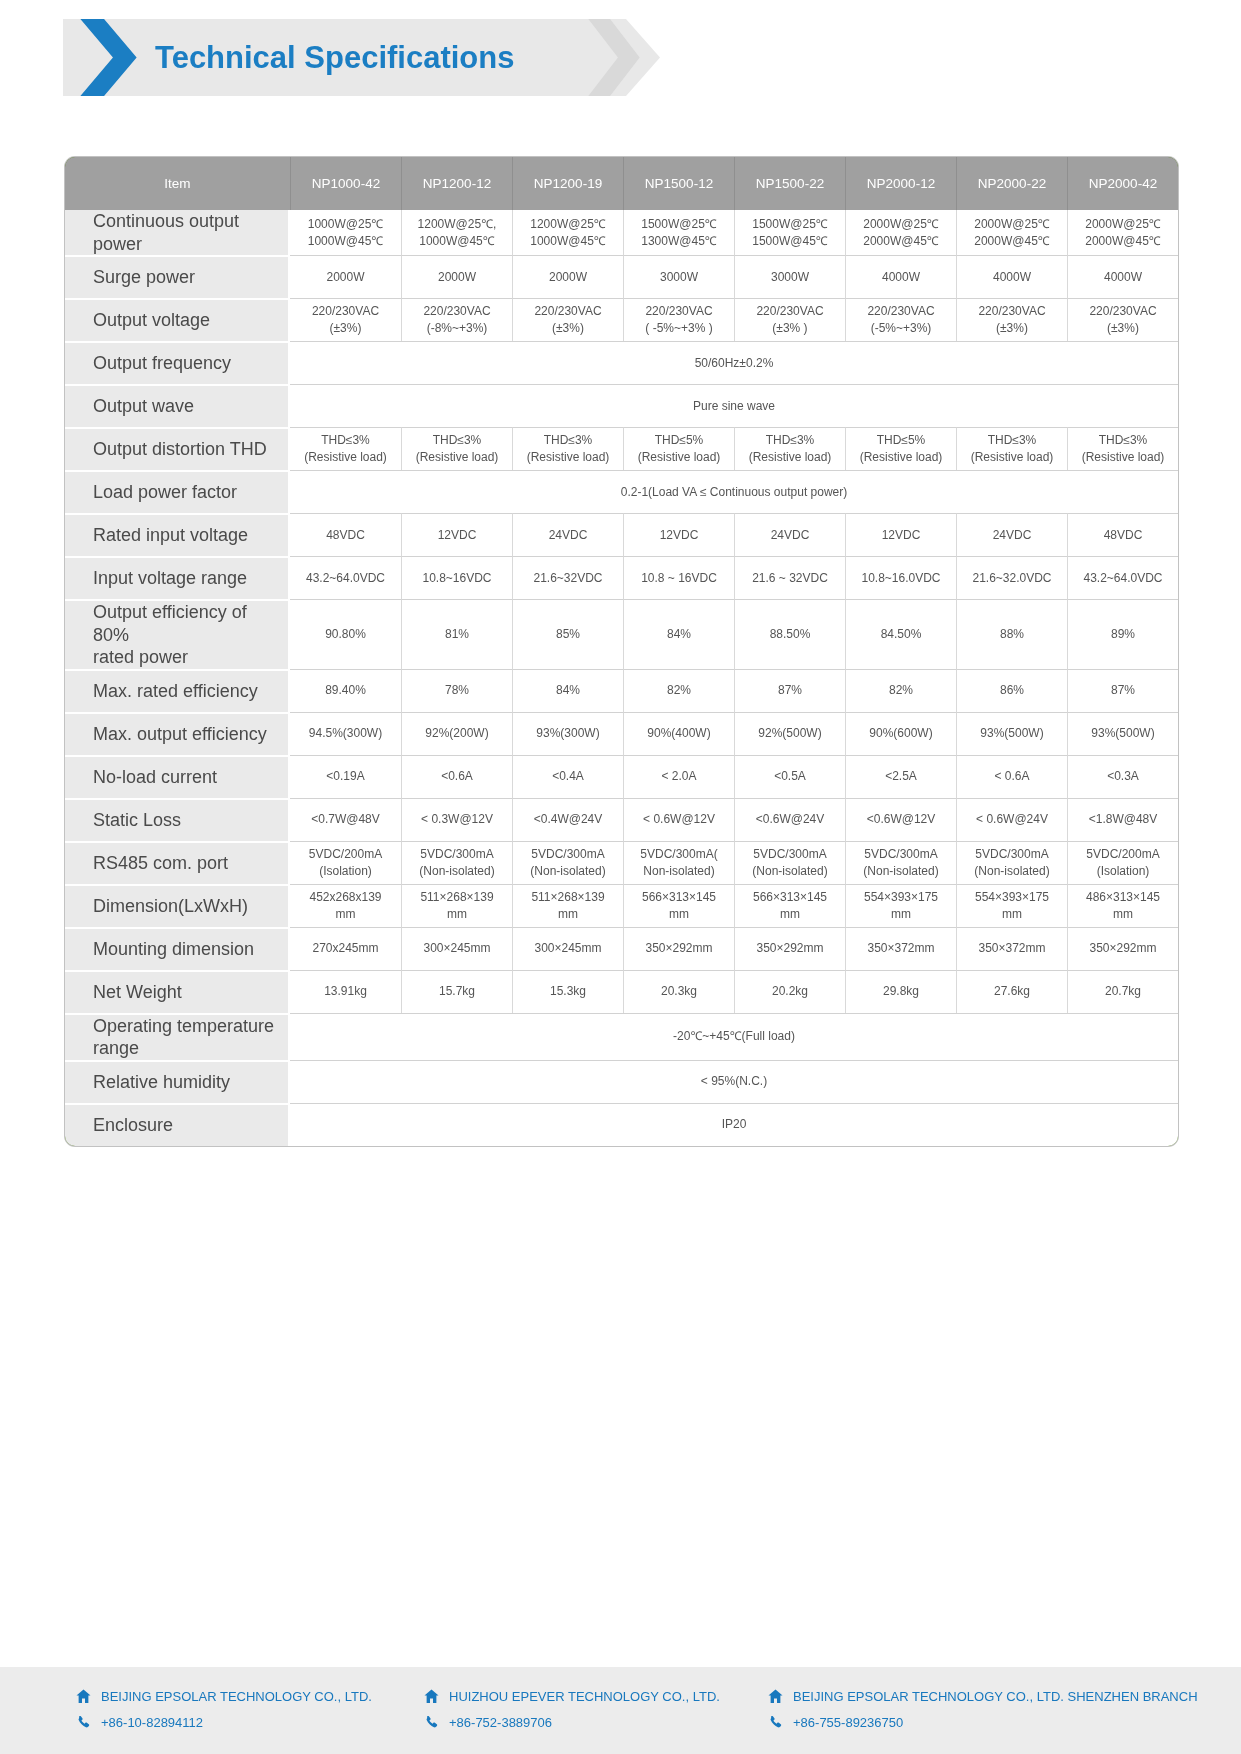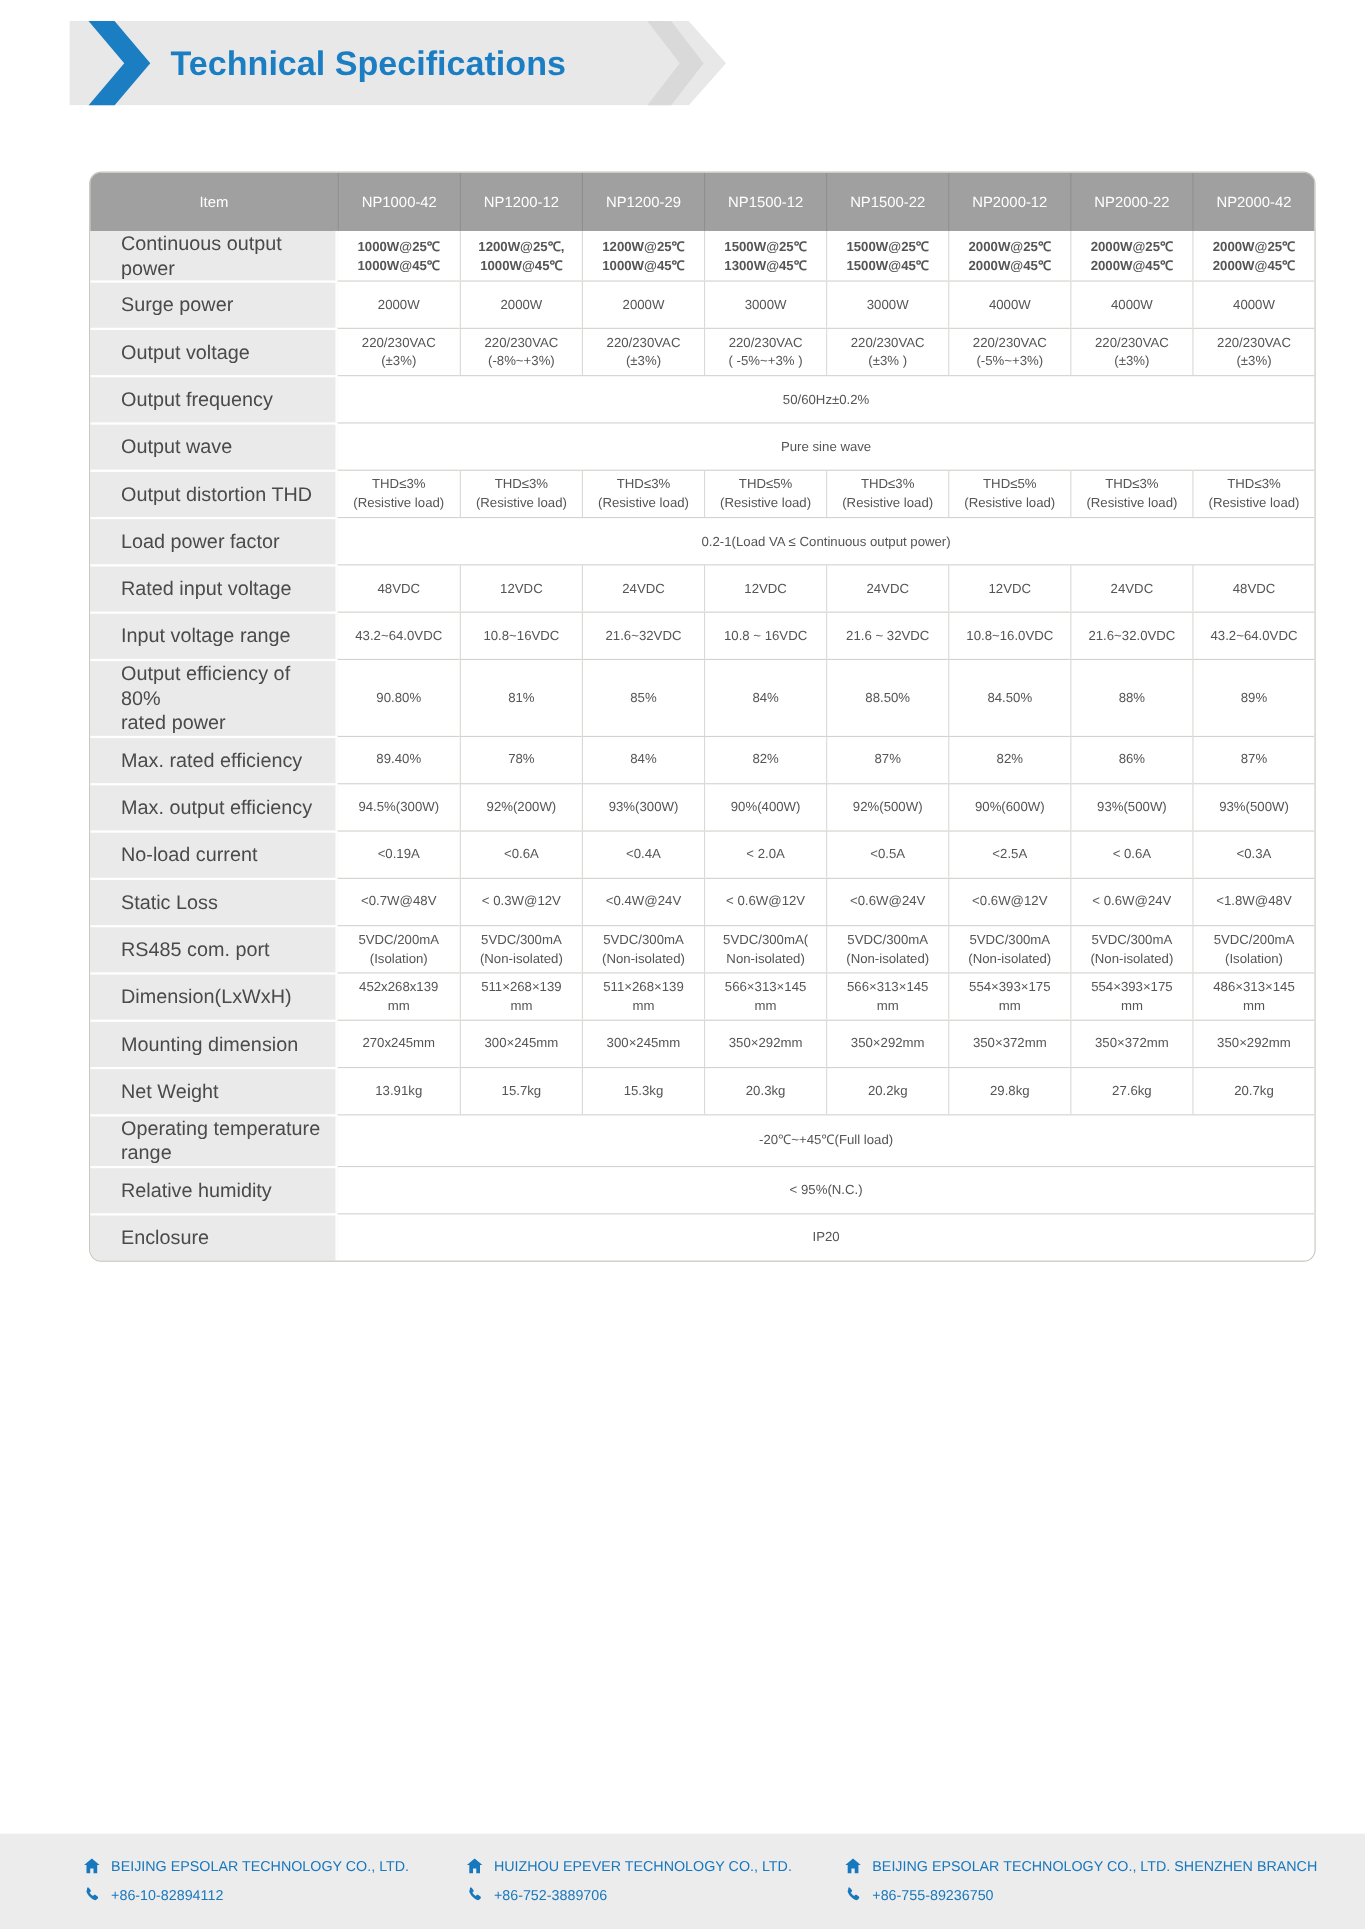--- a/index.html
+++ b/index.html
@@ -17,42 +17,42 @@
   .chev{position:absolute;top:19px;height:77px;}
   .chev.blue{left:80px;width:57px;}
   .chev.light{left:588px;width:52px;}
   .page-title{
     position:absolute;left:155px;top:19px;height:94px;line-height:77px;
     font-size:31px;font-weight:bold;color:#1b7ec3;letter-spacing:0px;white-space:nowrap;
   }
   
   .spec-table{
     position:absolute;left:65px;top:157px;width:1113px;
-    border-radius:10px;overflow:hidden;box-shadow:0 0 0 1px #c2c2c2;background:#fef9c3;margin-left:17px;
+    border-radius:10px;overflow:hidden;box-shadow:0 0 0 1px #c2c2c2;background:#4d7c0f;
   }
   .thead{display:grid;grid-template-columns:225px repeat(8,1fr);background:#a0a0a0;height:53px;}
   .hcell{
     display:flex;align-items:center;justify-content:center;
     color:#ffffff;font-size:13.5px;white-space:nowrap;
   }
   .hcell + .hcell{border-left:1px solid rgba(0,0,0,0.10);}
   .trow{display:grid;grid-template-columns:225px repeat(8,1fr);min-height:43px;}
   .lcell{
     background:#eaeaea;display:flex;align-items:center;
     padding-left:28px;padding-right:10px;font-size:18px;color:#4a4a4a;
     border-top:2px solid #ffffff;border-right:2px solid #ffffff;
     white-space:pre-line;line-height:1.25;
   }
   .trow:first-child .lcell{border-top:none;}
   .vcell{
     background:#ffffff;display:flex;align-items:center;justify-content:center;
     text-align:center;font-size:12px;color:#555555;line-height:1.4;
     border-top:1px solid #d2d2d2;white-space:pre-line;padding:3px 2px;
   }
-  .trow:first-child .vcell{border-top:none;font-weight:bold;}
+  .trow:first-child .vcell{border-top:none;}
   .vcell + .vcell{border-left:1px solid #d9d9d9;}
   .vcell.span{grid-column:2 / 10;}
   
   .footer{position:absolute;left:0;top:1667px;width:1241px;height:87px;background:#ececec;}
   .office{position:absolute;top:16px;}
   .office.o0{left:76px;} .office.o1{left:424px;} .office.o2{left:768px;}
   .oline{display:flex;align-items:center;height:26px;color:#1878be;font-size:13px;white-space:nowrap;}
   .oicon{width:15px;height:15px;margin-right:10px;flex:0 0 auto;}
   .oicon svg{display:block;width:100%;height:100%;fill:#1878be;}
 </style>
@@ -68,21 +68,21 @@
   <svg class="chev light" viewBox="0 0 52 78" aria-hidden="true">
     <polygon points="0,0 22,0 52,39 22,78 0,78 30,39" fill="#d9d9d9"></polygon>
   </svg>
 </div>
 
 <div class="spec-table">
   <div class="thead">
       <div class="hcell">Item</div>
       <div class="hcell">NP1000-42</div>
       <div class="hcell">NP1200-12</div>
-      <div class="hcell">NP1200-29</div>
+      <div class="hcell">NP1200-19</div>
       <div class="hcell">NP1500-12</div>
       <div class="hcell">NP1500-22</div>
       <div class="hcell">NP2000-12</div>
       <div class="hcell">NP2000-22</div>
       <div class="hcell">NP2000-42</div>
     </div>
   <div class="tbody">
       <div class="trow">
         <div class="lcell">Continuous output power</div>
         <div class="vcell">1000W@25℃

